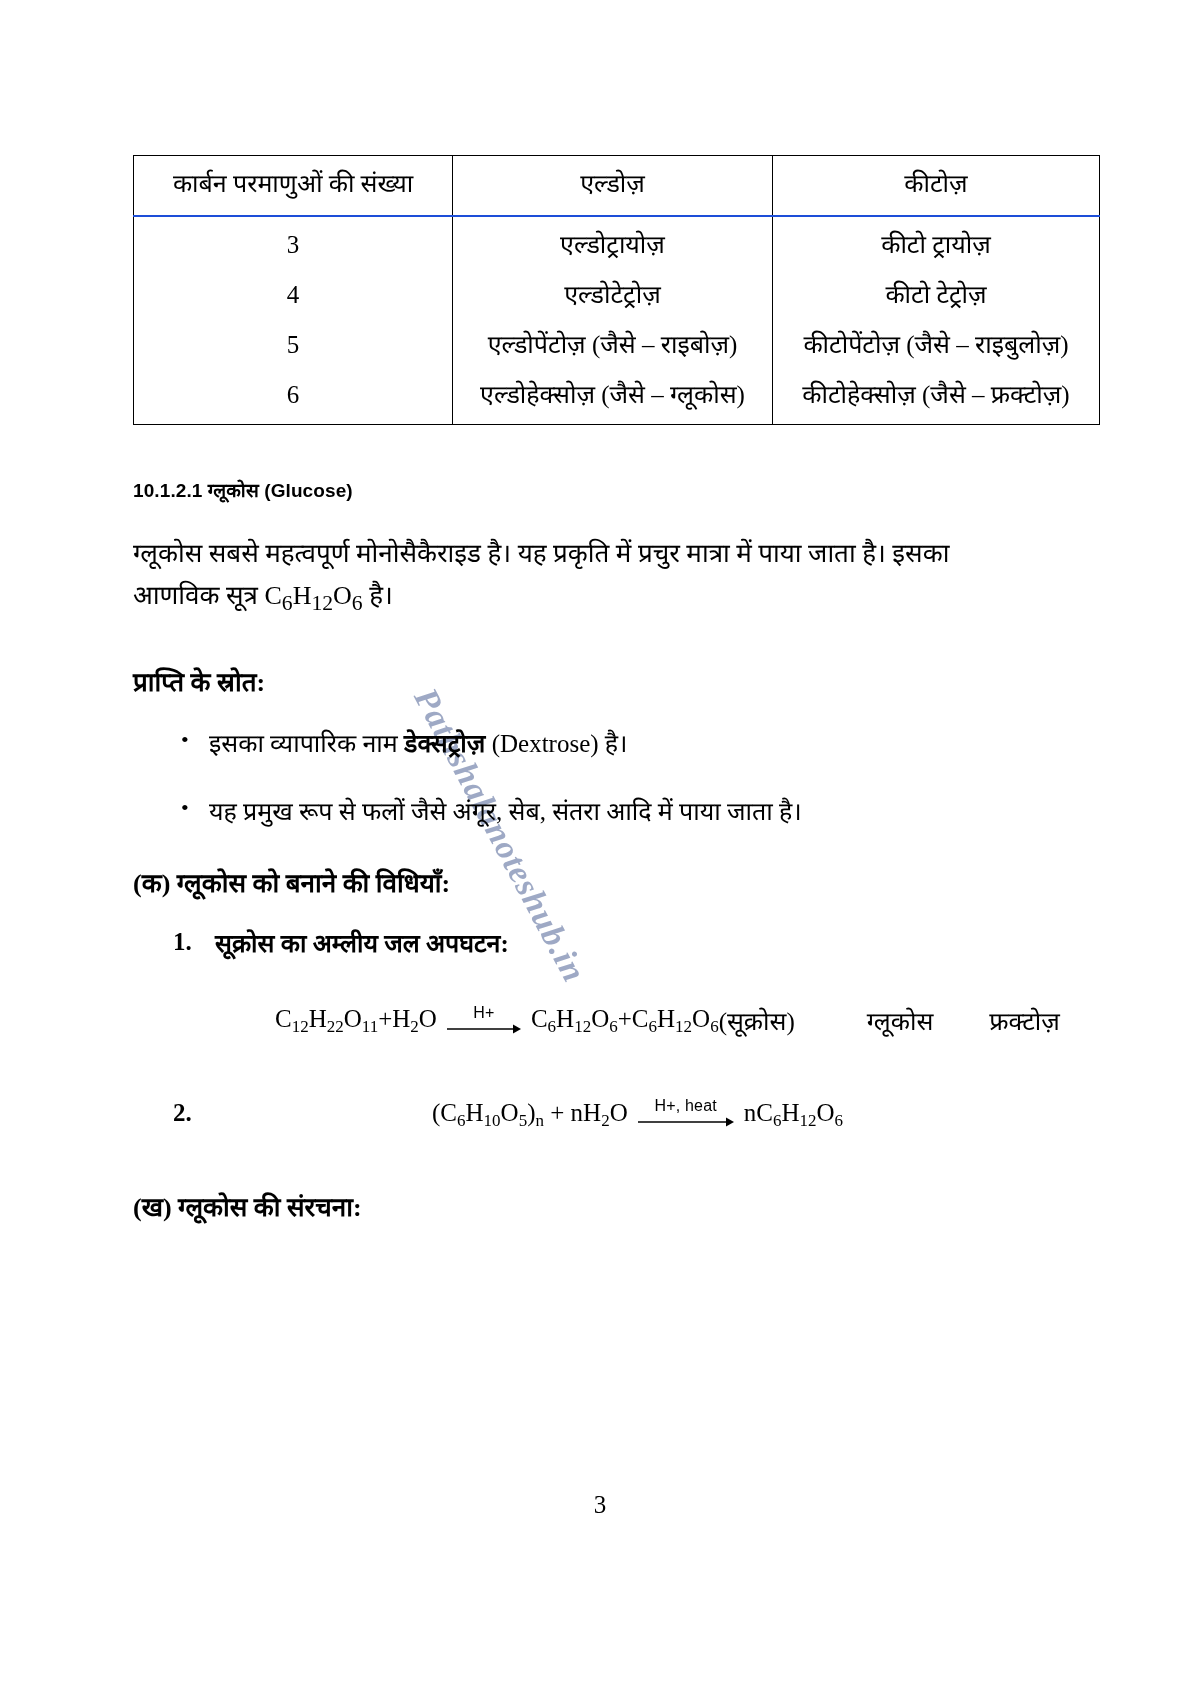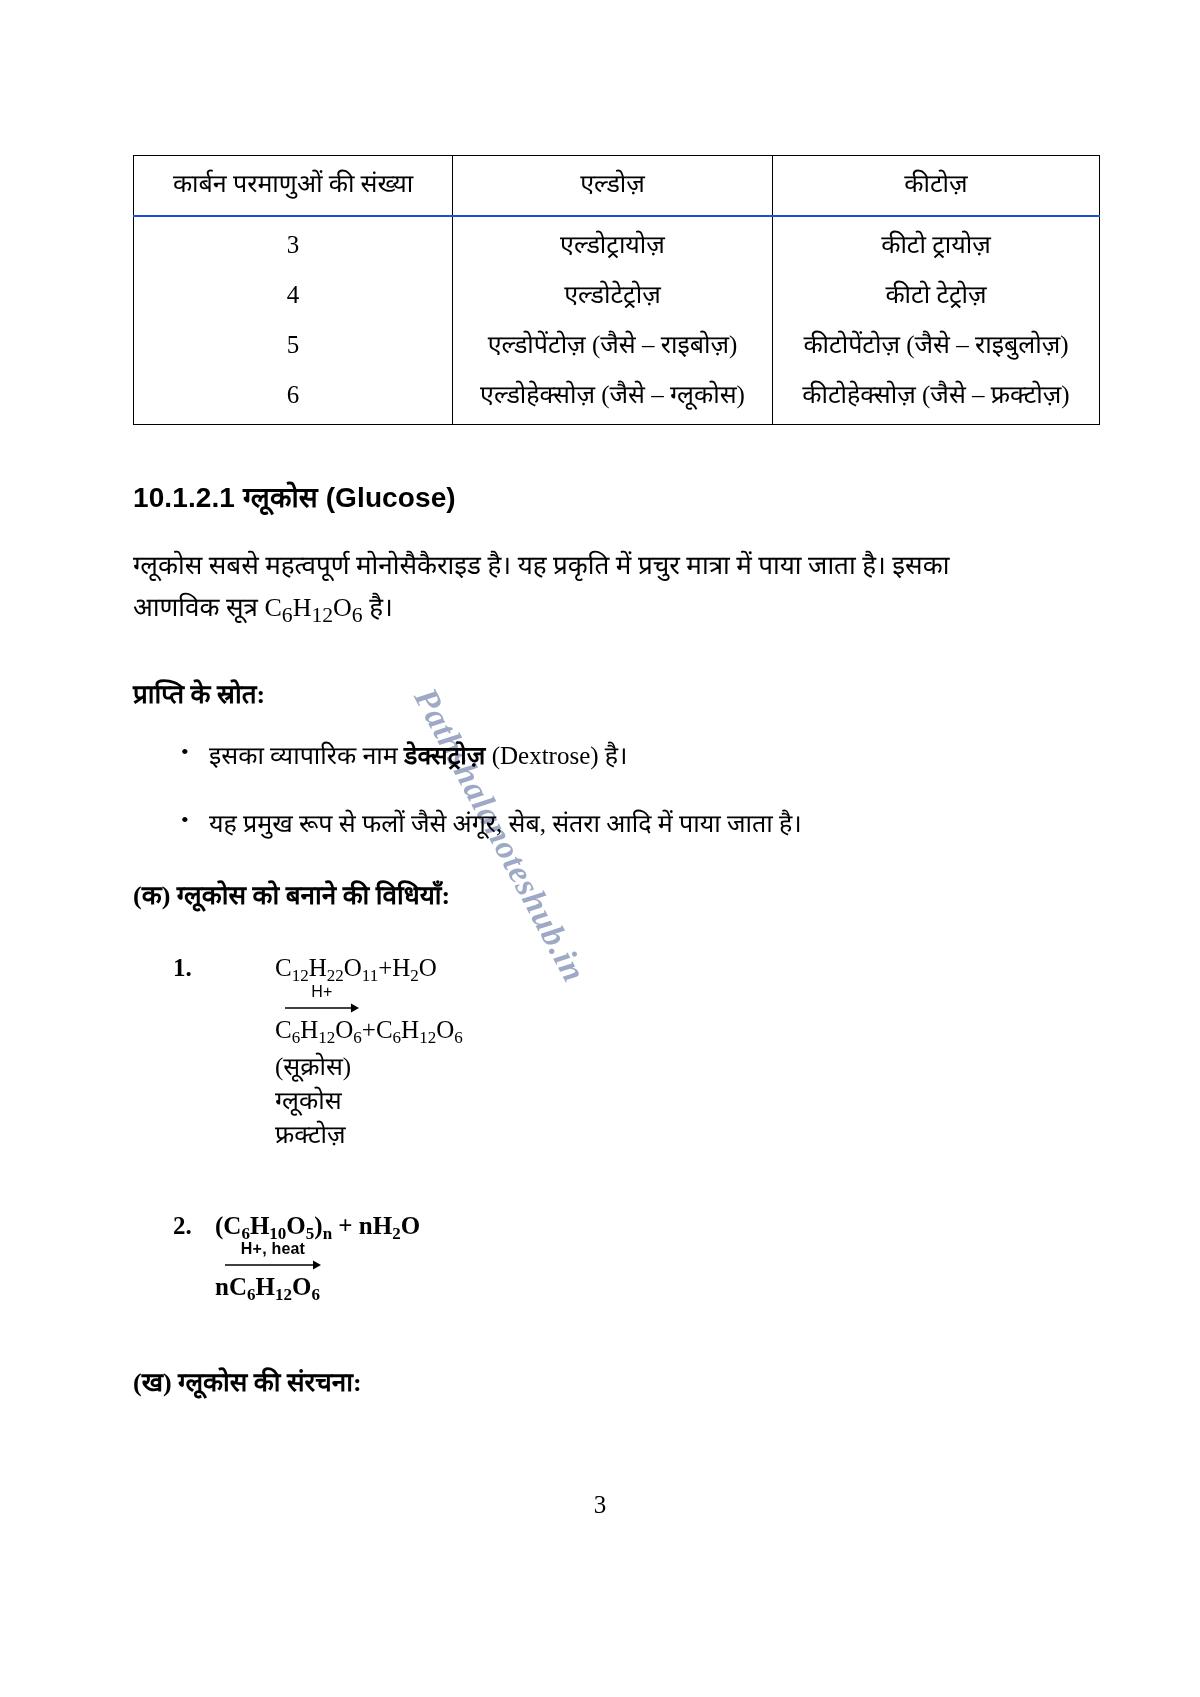--- a/index.html
+++ b/index.html
@@ -63,21 +63,21 @@
     border: 1px solid #000;
   }
   .col-num { width: 306px; }
   .col-aldo { width: 307px; }
   .col-keto { width: 314px; }
 
   
   .h-section {
     font-family: "Liberation Sans", "DejaVu Sans", sans-serif;
     font-weight: bold;
-    font-size: 28px;
+    font-size: 19px;
     margin: 52px 0 0 0;
     letter-spacing: 0.1px;
   }
   .para {
     font-size: 26px;
     line-height: 1.62;
     margin: 30px 0 0 0;
     max-width: 880px;
   }
   .h-bold {
@@ -128,32 +128,30 @@
     font-weight: bold;
     font-size: 25px;
     line-height: 1.3;
   }
 
   
   .eqn {
     font-family: "Liberation Serif", "DejaVu Serif", serif;
     font-size: 25px;
     display: flex;
-    align-items: flex-start;
+    align-items: flex-end;
     flex-wrap: nowrap;
     white-space: nowrap;
-    flex-direction: column;
   }
   .eqn-1 {
     margin: 42px 0 0 60px;
   }
   .eqn-2 {
     margin: 40px 0 0 0;
     justify-content: center;
-    font-weight: bold;
   }
   .eqn sub {
     font-size: 0.68em;
     vertical-align: -0.28em;
   }
   .arrow-wrap {
     display: inline-flex;
     flex-direction: column;
     align-items: center;
     justify-content: flex-end;
@@ -273,20 +271,21 @@
     </li>
     <li>
       <span>यह प्रमुख रूप से फलों जैसे अंगूर, सेब, संतरा आदि में पाया जाता है।</span>
     </li>
   </ul>
 
   <div class="h-bold" style="margin-top:34px">(क) ग्लूकोस को बनाने की विधियाँ:</div>
 
   <ol class="methods">
     <li>
+      <div class="m-title">सूक्रोस का अम्लीय जल अपघटन:</div>
 
       <div class="eqn eqn-1">
         <span><span>C</span><sub>12</sub><span>H</span><sub>22</sub><span>O</span><sub>11</sub><span>+H</span><sub>2</sub><span>O</span></span>
 
         <span class="arrow-wrap">
           <span class="arrow-label">H+</span>
           <span class="arrow-line">
             <svg width="74" height="12" viewBox="0 0 74 12" aria-hidden="true">
               <line x1="0" y1="6" x2="66" y2="6" stroke="#000" stroke-width="1.6"></line>
               <polygon points="66,1.5 74,6 66,10.5" fill="#000"></polygon>

